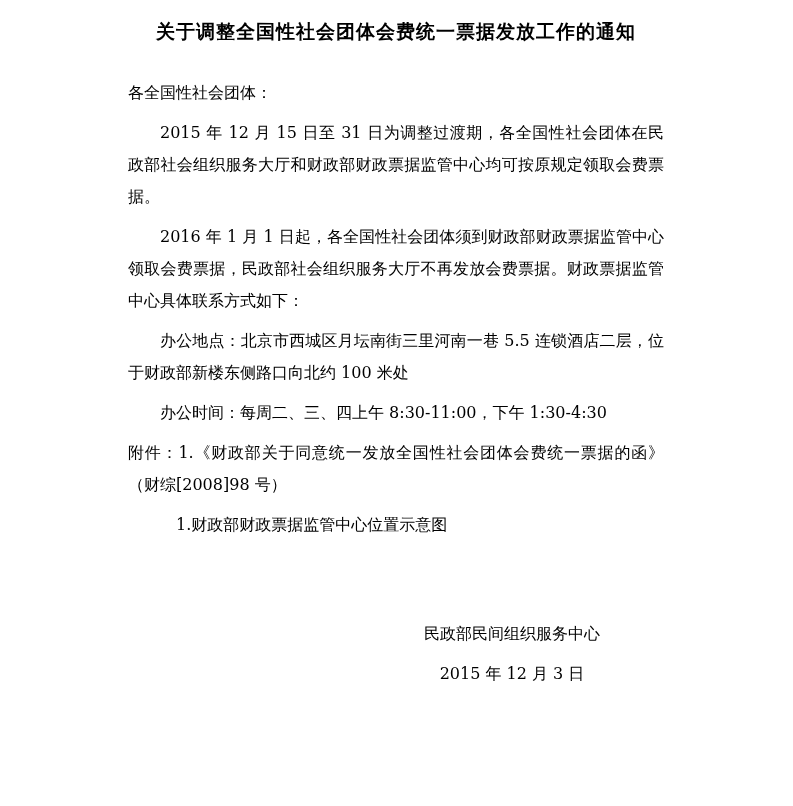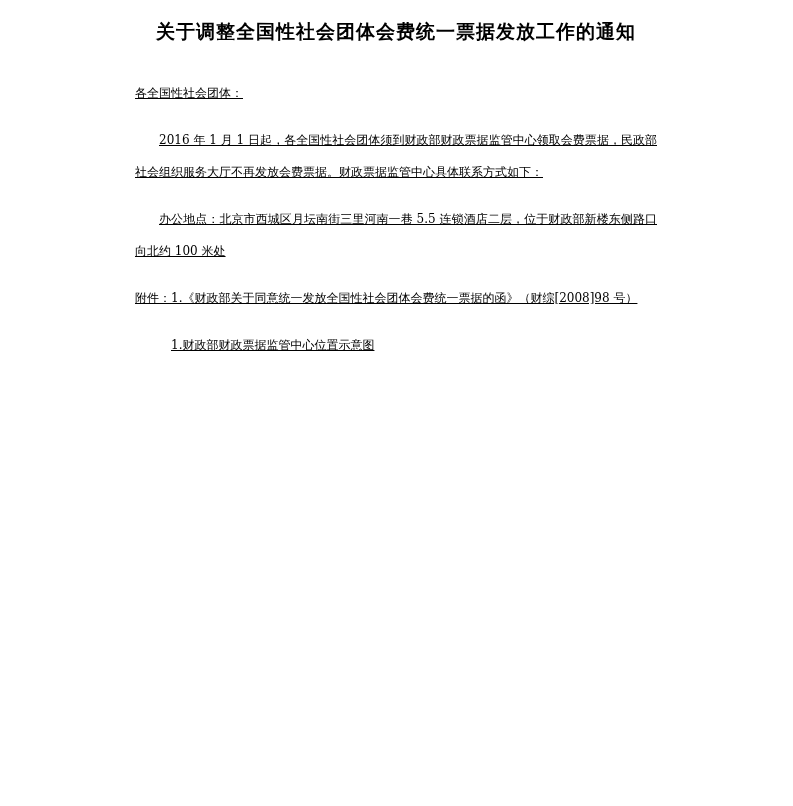--- a/index.html
+++ b/index.html
@@ -23,24 +23,23 @@
   }
   .title {
     font-size: 19px;
     line-height: 30px;
     font-weight: bold;
     text-align: center;
     letter-spacing: 1px;
     margin: 0 0 31px 0;
   }
   p {
-    margin: 15px;
-    font-size: 12px;
+    margin: 8px;
+    font-size: 16px;
     line-height: 32px;
-    text-decoration: underline;
   }
   .para {
     text-align: justify;
   }
   .indent {
     text-indent: 2em;
   }
   .attachment2 {
     text-indent: 3em;
   }
@@ -54,25 +53,31 @@
 </head>
 <body>
 
 <div class="page">
 
   <h1 class="title">关于调整全国性社会团体会费统一票据发放工作的通知</h1>
 
   <p class="para">各全国性社会团体：</p>
 
 
+  <p class="para indent">2015 年 12 月 15 日至 31 日为调整过渡期，各全国性社会团体在民政部社会组织服务大厅和财政部财政票据监管中心均可按原规定领取会费票据。</p>
 
   <p class="para indent">2016 年 1 月 1 日起，各全国性社会团体须到财政部财政票据监管中心领取会费票据，民政部社会组织服务大厅不再发放会费票据。财政票据监管中心具体联系方式如下：</p>
 
   <p class="para indent">办公地点：北京市西城区月坛南街三里河南一巷 5.5 连锁酒店二层，位于财政部新楼东侧路口向北约 100 米处</p>
 
+  <p class="para indent">办公时间：每周二、三、四上午 8:30-11:00，下午 1:30-4:30</p>
 
 
   <p class="para">附件：1.《财政部关于同意统一发放全国性社会团体会费统一票据的函》（财综[2008]98 号）</p>
 
   <p class="para attachment2">1.财政部财政票据监管中心位置示意图</p>
 
+  <div class="signature-block">
+    <p>民政部民间组织服务中心</p>
+    <p>2015 年 12 月 3 日</p>
+  </div>
 
 </div>
 
 </body></html>

